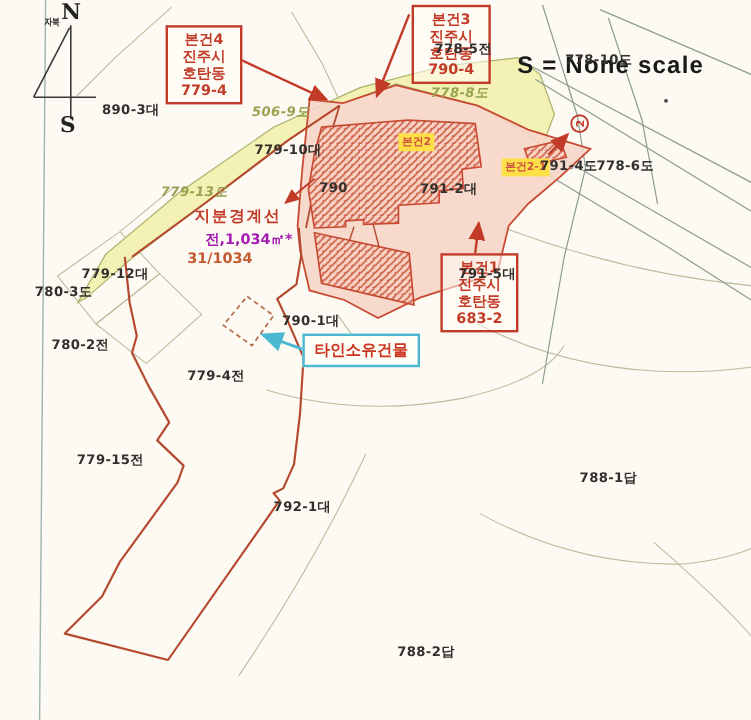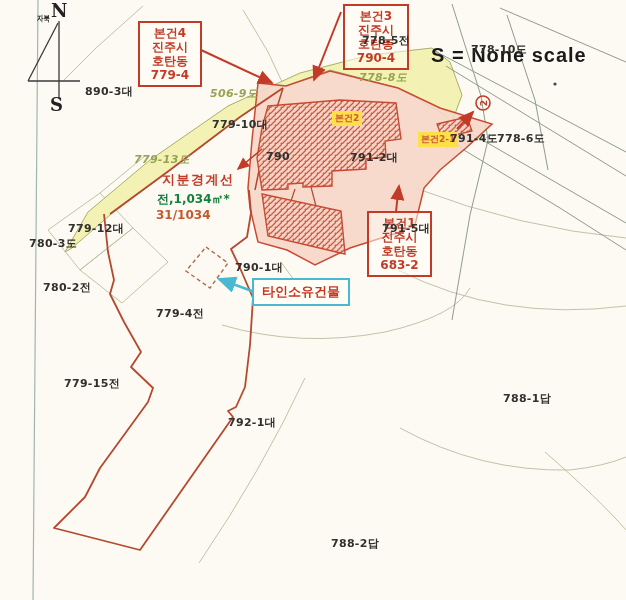--- a/index.html
+++ b/index.html
@@ -28,37 +28,37 @@
   #l778_6{left:497px;top:131px}
   #l791_5{left:382px;top:221px;z-index:6}
   #l790{left:266px;top:150px}
   #l779_12{left:68px;top:221px}
   #l780_3{left:29px;top:236px}
   #l780_2{left:43px;top:280px}
   #l790_1{left:235px;top:260px}
   #l779_4{left:156px;top:306px}
   #l779_15{left:64px;top:376px}
   #l792_1{left:228px;top:415px}
-  #l788_1{left:503px;top:391px}
+  #l788_1{left:483px;top:391px}
   #l788_2{left:331px;top:536px}
   #l779_9{left:210px;top:86px}
   #l779_13{left:134px;top:152px}
   #l778_8{left:359px;top:70px}
   #lzone{left:296px;top:81px;font-size:12px;letter-spacing:4px}
   #box4{left:138px;top:21px;width:54px}
   #box3{left:343px;top:4px;width:56px}
   #box1{left:367px;top:211px;width:55px}
   #cybox{position:absolute;z-index:3;left:252px;top:278px;border:2px solid #49b9d2;
          background:#fffef7;color:#cc3420;font:bold 13px "DejaVu Sans",sans-serif;
          padding:3px 8px;white-space:nowrap;}
   #scale{position:absolute;z-index:4;left:431px;top:44px;font:bold 20px "Liberation Sans",sans-serif;
          color:#191919;letter-spacing:1px;white-space:nowrap;}
   #shb_t{position:absolute;z-index:4;left:162px;top:171px;color:#c23b28;
          font:bold 13px "DejaVu Sans",sans-serif;letter-spacing:1.5px;}
-  #shb_1{position:absolute;z-index:4;left:157px;top:191px;color:#15803d;
+  #shb_1{position:absolute;z-index:4;left:171px;top:191px;color:#a21caf;
          font:bold 12px "DejaVu Sans",sans-serif;}
   #shb_2{position:absolute;z-index:4;left:156px;top:208px;color:#c3592e;
          font:bold 12px "DejaVu Sans",sans-serif;}
   .btag{position:absolute;z-index:4;background:#fde047;color:#d05540;
         font:bold 9px "DejaVu Sans",sans-serif;padding:1px 3px;white-space:nowrap;}
   #bt2{left:332px;top:111px}
   #bt21{left:418px;top:132px}
   .cmp{position:absolute;z-index:4;color:#222;font-family:"DejaVu Serif",serif;font-weight:bold;}
   #cN{left:51px;top:0px;font-size:18px}
   #cS{left:50px;top:94px;font-size:18px}

